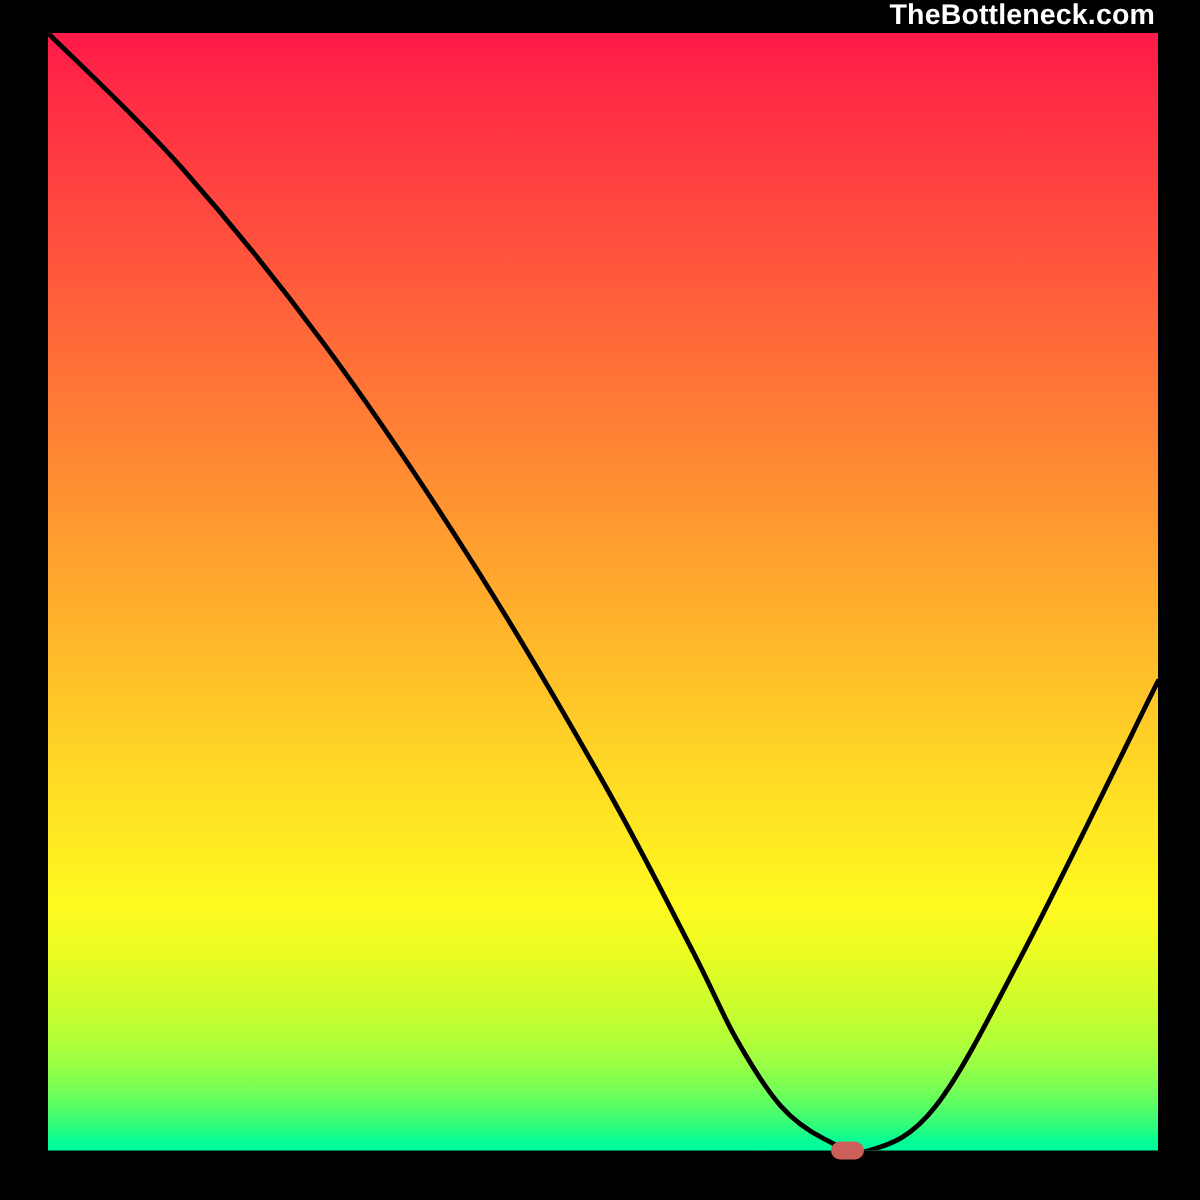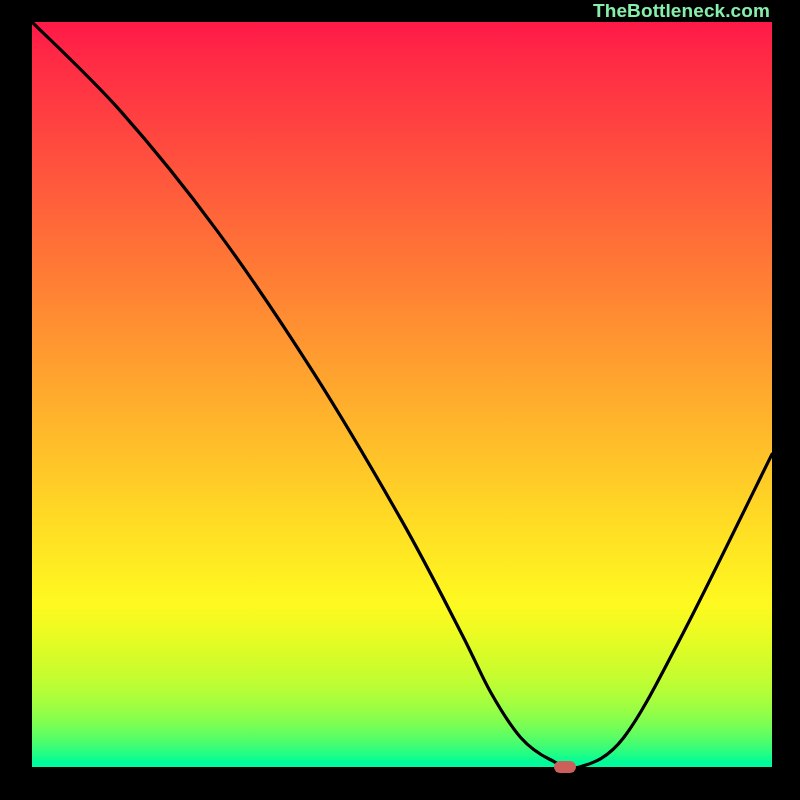--- a/index.html
+++ b/index.html
@@ -52,21 +52,21 @@
   }
   svg.curve {
     position: absolute;
     left: 0;
     top: 0;
   }
   .watermark {
     position: absolute;
     top: 0px;
     right: 30px;
-    color: #86efac;
+    color: #ffffff;
     font-family: Arial, Helvetica, sans-serif;
     font-size: 19px;
     font-weight: 600;
     letter-spacing: 0.1px;
   }
   .marker {
     position: absolute;
     width: 22px;
     height: 12px;
     border-radius: 6px;

